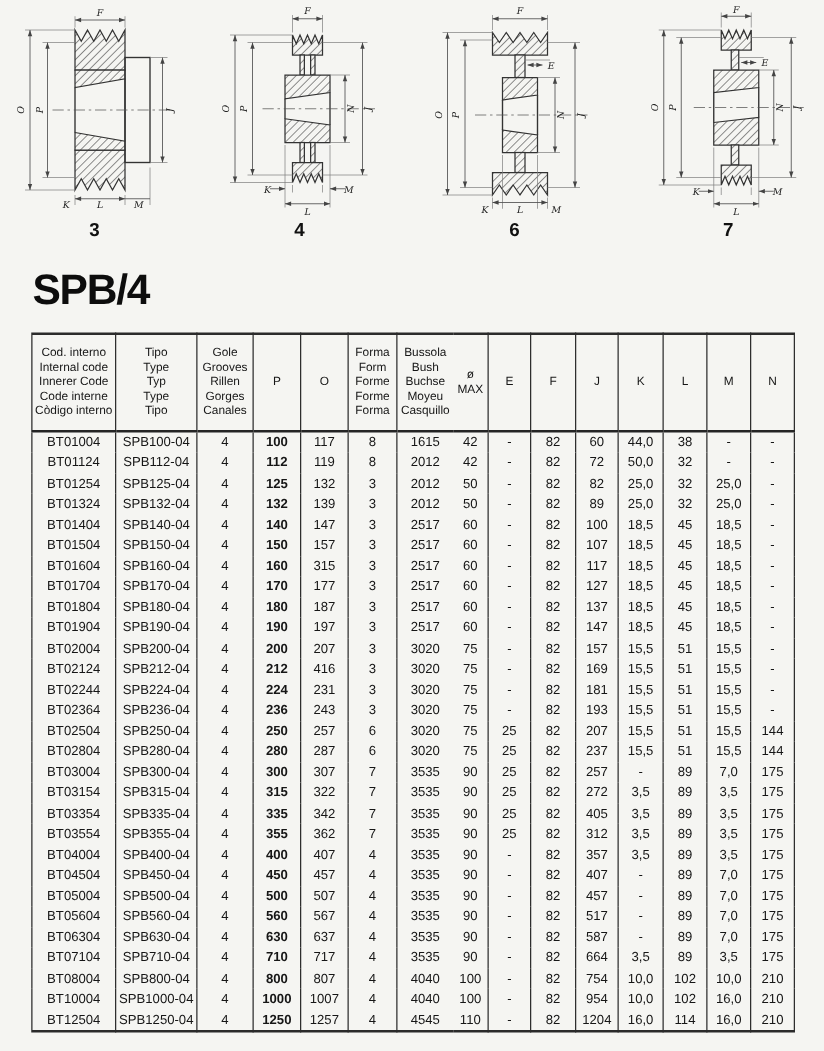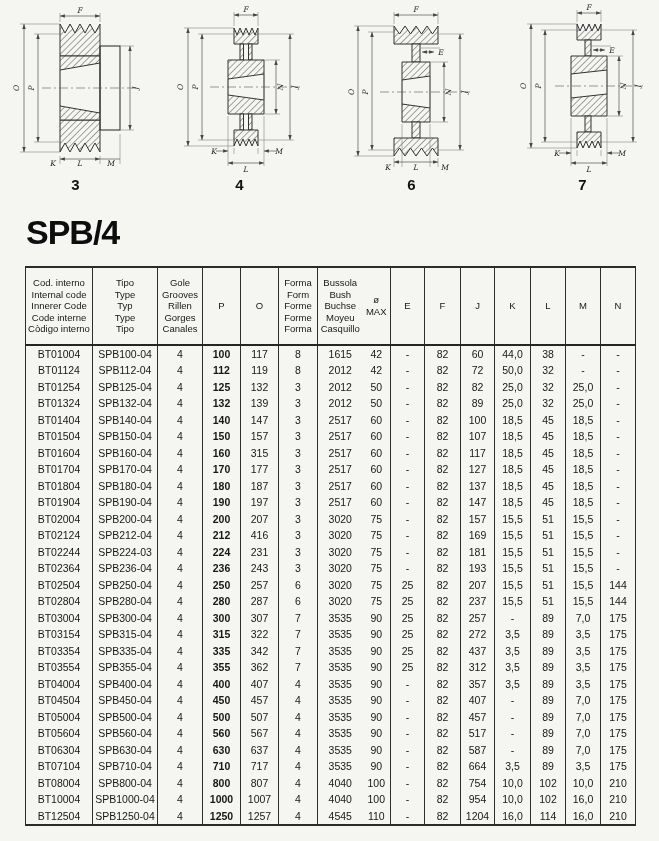--- a/index.html
+++ b/index.html
@@ -511,21 +511,21 @@
         <td>-</td>
         <td>82</td>
         <td>169</td>
         <td>15,5</td>
         <td>51</td>
         <td>15,5</td>
         <td>-</td>
       </tr>
       <tr>
         <td>BT02244</td>
-        <td>SPB224-03</td>
+        <td>SPB224-04</td>
         <td>4</td>
         <td class="b">224</td>
         <td>231</td>
         <td>3</td>
         <td class="no-r">3020</td>
         <td>75</td>
         <td>-</td>
         <td>82</td>
         <td>181</td>
         <td>15,5</td>
@@ -622,21 +622,21 @@
         <td>BT03354</td>
         <td>SPB335-04</td>
         <td>4</td>
         <td class="b">335</td>
         <td>342</td>
         <td>7</td>
         <td class="no-r">3535</td>
         <td>90</td>
         <td>25</td>
         <td>82</td>
-        <td>437</td>
+        <td>405</td>
         <td>3,5</td>
         <td>89</td>
         <td>3,5</td>
         <td>175</td>
       </tr>
       <tr>
         <td>BT03554</td>
         <td>SPB355-04</td>
         <td>4</td>
         <td class="b">355</td>

